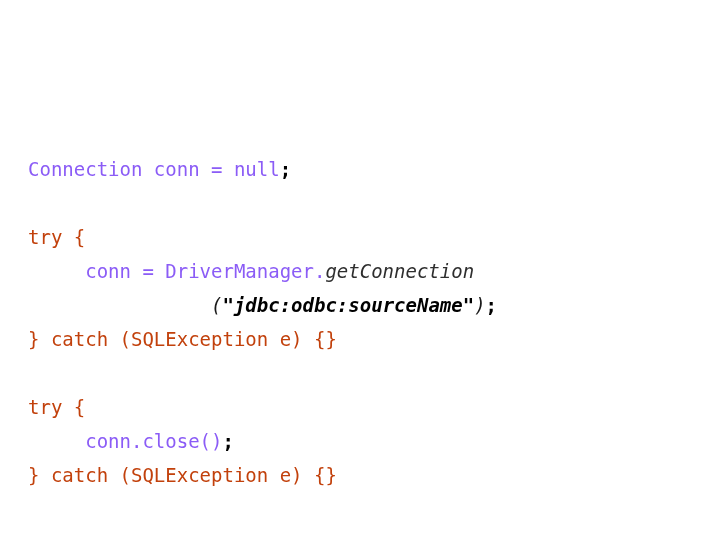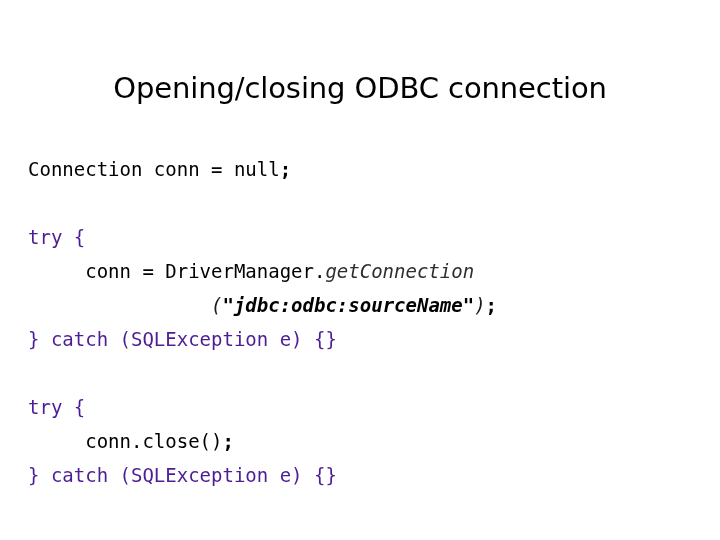--- a/index.html
+++ b/index.html
@@ -54,24 +54,24 @@
     height: 34px;
     white-space: pre;
   }
 
   .code-line.blank {
     height: 34px;
   }
 
   
   .tok-keyword {
-    color: #4c1d95;
+    color: #c2410c;
   }
   .tok-ident {
-    color: #000000;
+    color: #8b5cf6;
   }
   .tok-punct-dark {
     color: #000000;
     font-weight: bold;
   }
   .tok-method {
     color: #2e2e2e;
     font-style: italic;
     margin-top: 44px;
   }
@@ -86,17 +86,16 @@
   }
   .tok-space {
     color: transparent;
   }
 </style>
 </head>
 <body>
 
 <div id="slide">
 
-  <h1 id="slide-title">Opening/closing ODBC connection</h1>
 
   <div id="code-block"><div class="code-line"><span class="tok-ident">Connection conn = null</span><span class="tok-punct-dark">;</span></div><div class="code-line blank">&nbsp;</div><div class="code-line"><span class="tok-keyword">try {</span></div><div class="code-line"><span class="tok-space">     </span><span class="tok-ident">conn = DriverManager.</span><span class="tok-method">getConnection</span></div><div class="code-line"><span class="tok-space">                </span><span class="tok-italic">(</span><span class="tok-string">"jdbc:odbc:sourceName"</span><span class="tok-italic">)</span><span class="tok-punct-dark">;</span></div><div class="code-line"><span class="tok-keyword">} catch (SQLException e) {}</span></div><div class="code-line blank">&nbsp;</div><div class="code-line"><span class="tok-keyword">try {</span></div><div class="code-line"><span class="tok-space">     </span><span class="tok-ident">conn.close()</span><span class="tok-punct-dark">;</span></div><div class="code-line"><span class="tok-keyword">} catch (SQLException e) {}</span></div></div>
 
 </div>
 
 </body></html>

